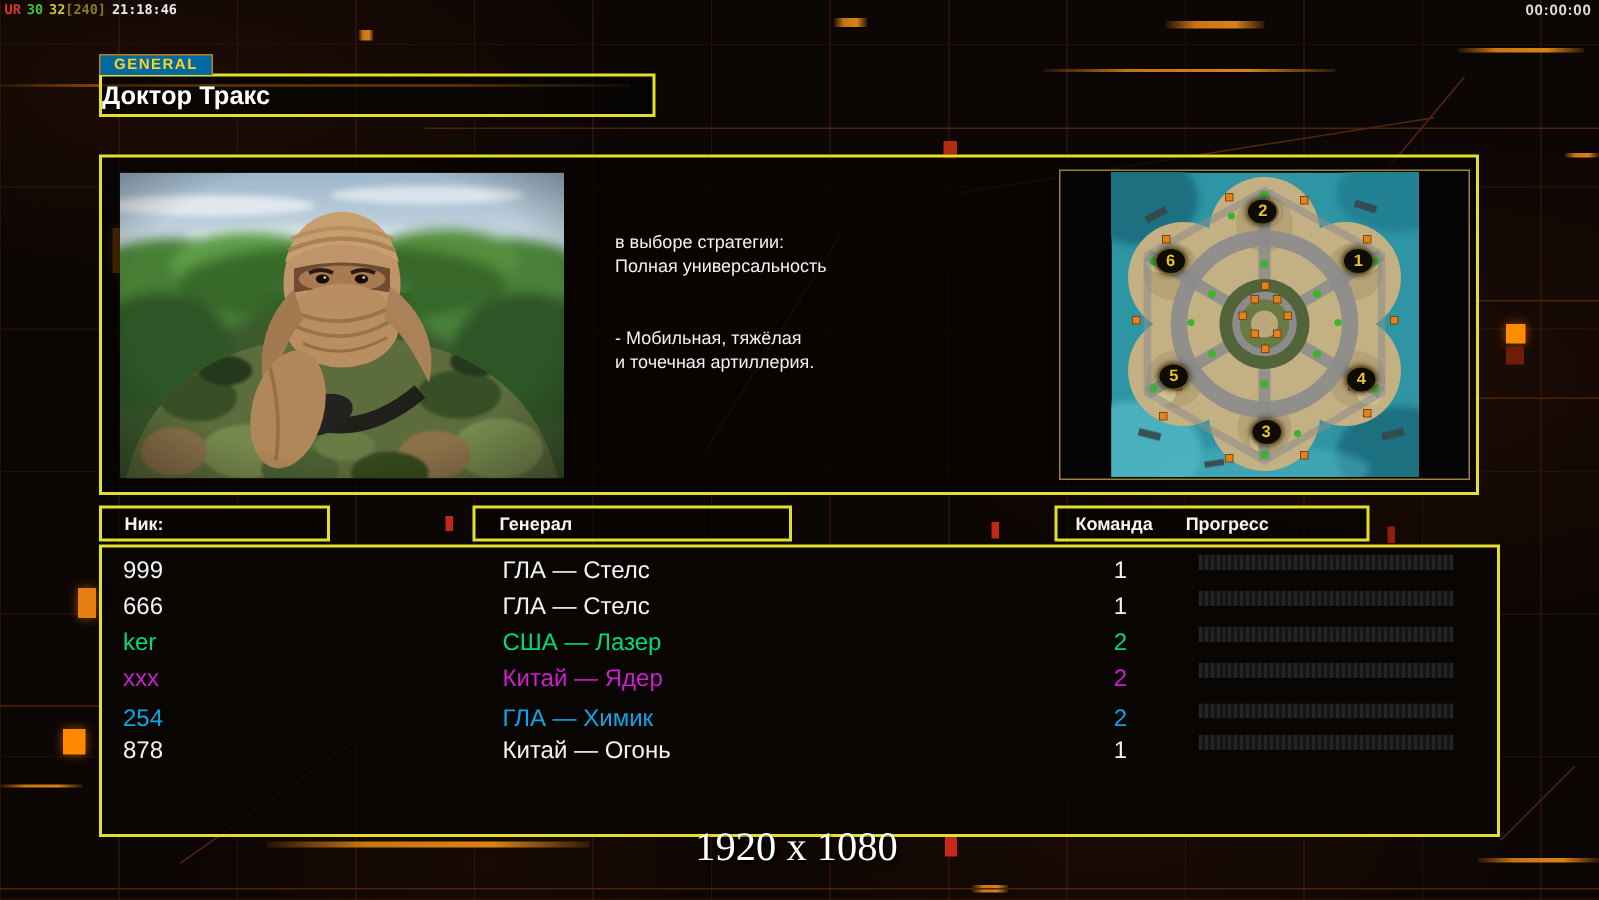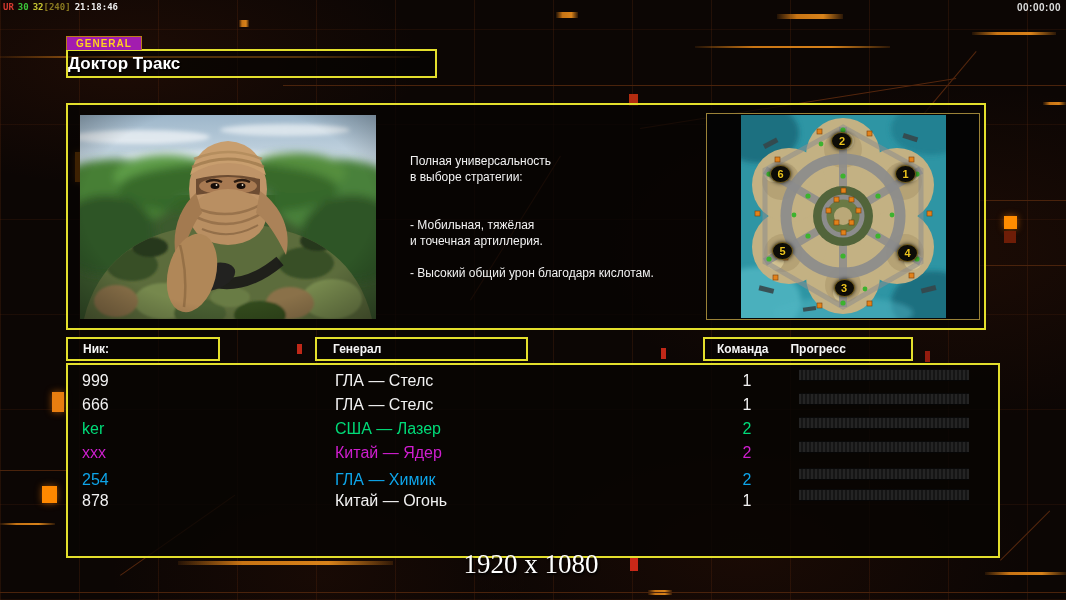--- a/index.html
+++ b/index.html
@@ -38,21 +38,21 @@
   .debug-text span:nth-child(3){margin-right:0;}
   .match-timer{
     position:absolute; right:5px; top:2px; z-index:5;
     color:#dedede; font-size:10px; font-weight:bold; letter-spacing:.5px;
   }
 
   
   .general-tab{
     position:absolute; left:66px; top:36px; z-index:3;
     height:13px; padding:0 9px; line-height:13px;
-    background:#a21caf; border:1px solid #b97d1a; border-bottom:none;
+    background:#0369a1; border:1px solid #b97d1a; border-bottom:none;
     color:#ffd21e; font-size:10px; font-weight:bold; letter-spacing:1px;
   }
   .title-box{
     position:absolute; left:66px; top:49px; width:371px; height:29px; z-index:2;
     background:rgba(4,3,1,.62); border:2px solid #e3df2c; box-sizing:border-box;
     display:flex; align-items:center;
   }
   .title-box .title-text{
     padding-left:0; color:#fff; font-size:17px; font-weight:bold;
     text-shadow:1px 1px 1px #000;
@@ -259,28 +259,27 @@
         <path d="M122,114 Q150,126 178,110" stroke="#8a6644" stroke-width="2" fill="none" opacity=".8"></path>
         <path d="M180,76 C202,92 212,116 206,140 C196,120 186,104 176,98 Z" fill="#ab8258"></path>
         <path d="M116,78 C96,96 90,124 98,150 C106,126 114,106 122,98 Z" fill="#a37a50"></path>
         <ellipse cx="112" cy="158" rx="24" ry="40" fill="#b08758" transform="rotate(14 112 158)"></ellipse>
         <path d="M100,130 Q108,160 104,192" stroke="#8f6a42" stroke-width="2.5" fill="none" opacity=".8"></path>
         <rect x="0" y="0" width="296" height="204" fill="url(#vig)"></rect>
       </svg>
     </div>
 
     <div class="description">
+        <div class="desc-line">в выборе стратегии:</div>
         <div class="desc-line">Полная универсальность</div>
-        <div class="desc-line">в выборе стратегии:</div>
         <div class="desc-line gap"></div>
         <div class="desc-line gap"></div>
         <div class="desc-line">- Мобильная, тяжёлая</div>
         <div class="desc-line">и точечная артиллерия.</div>
         <div class="desc-line gap"></div>
-        <div class="desc-line">- Высокий общий урон благодаря кислотам.</div>
       </div>
 
     <div class="map-box">
       <div class="map-image">
         <svg width="205" height="203" viewBox="0 0 205 203" xmlns="http://www.w3.org/2000/svg">
           <defs>
               <filter id="mb">
                 <feGaussianBlur stdDeviation="2.5"></feGaussianBlur>
               </filter>
             </defs>

